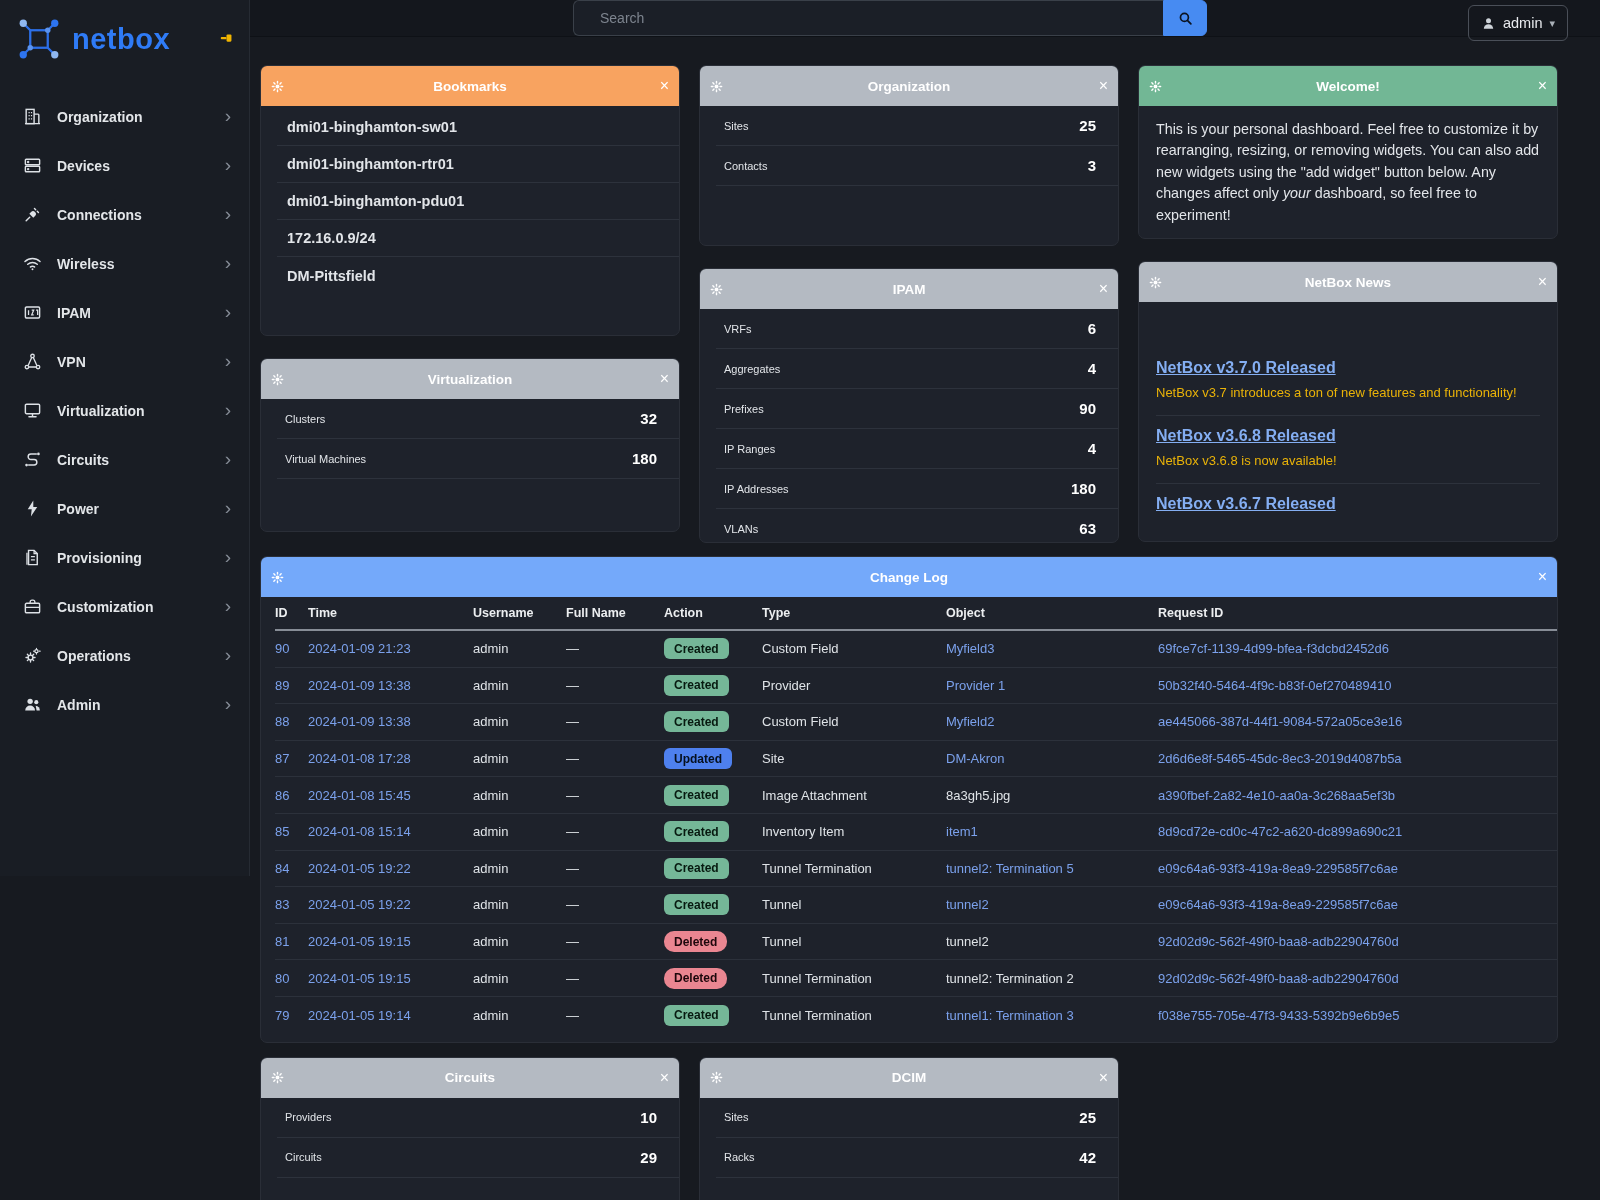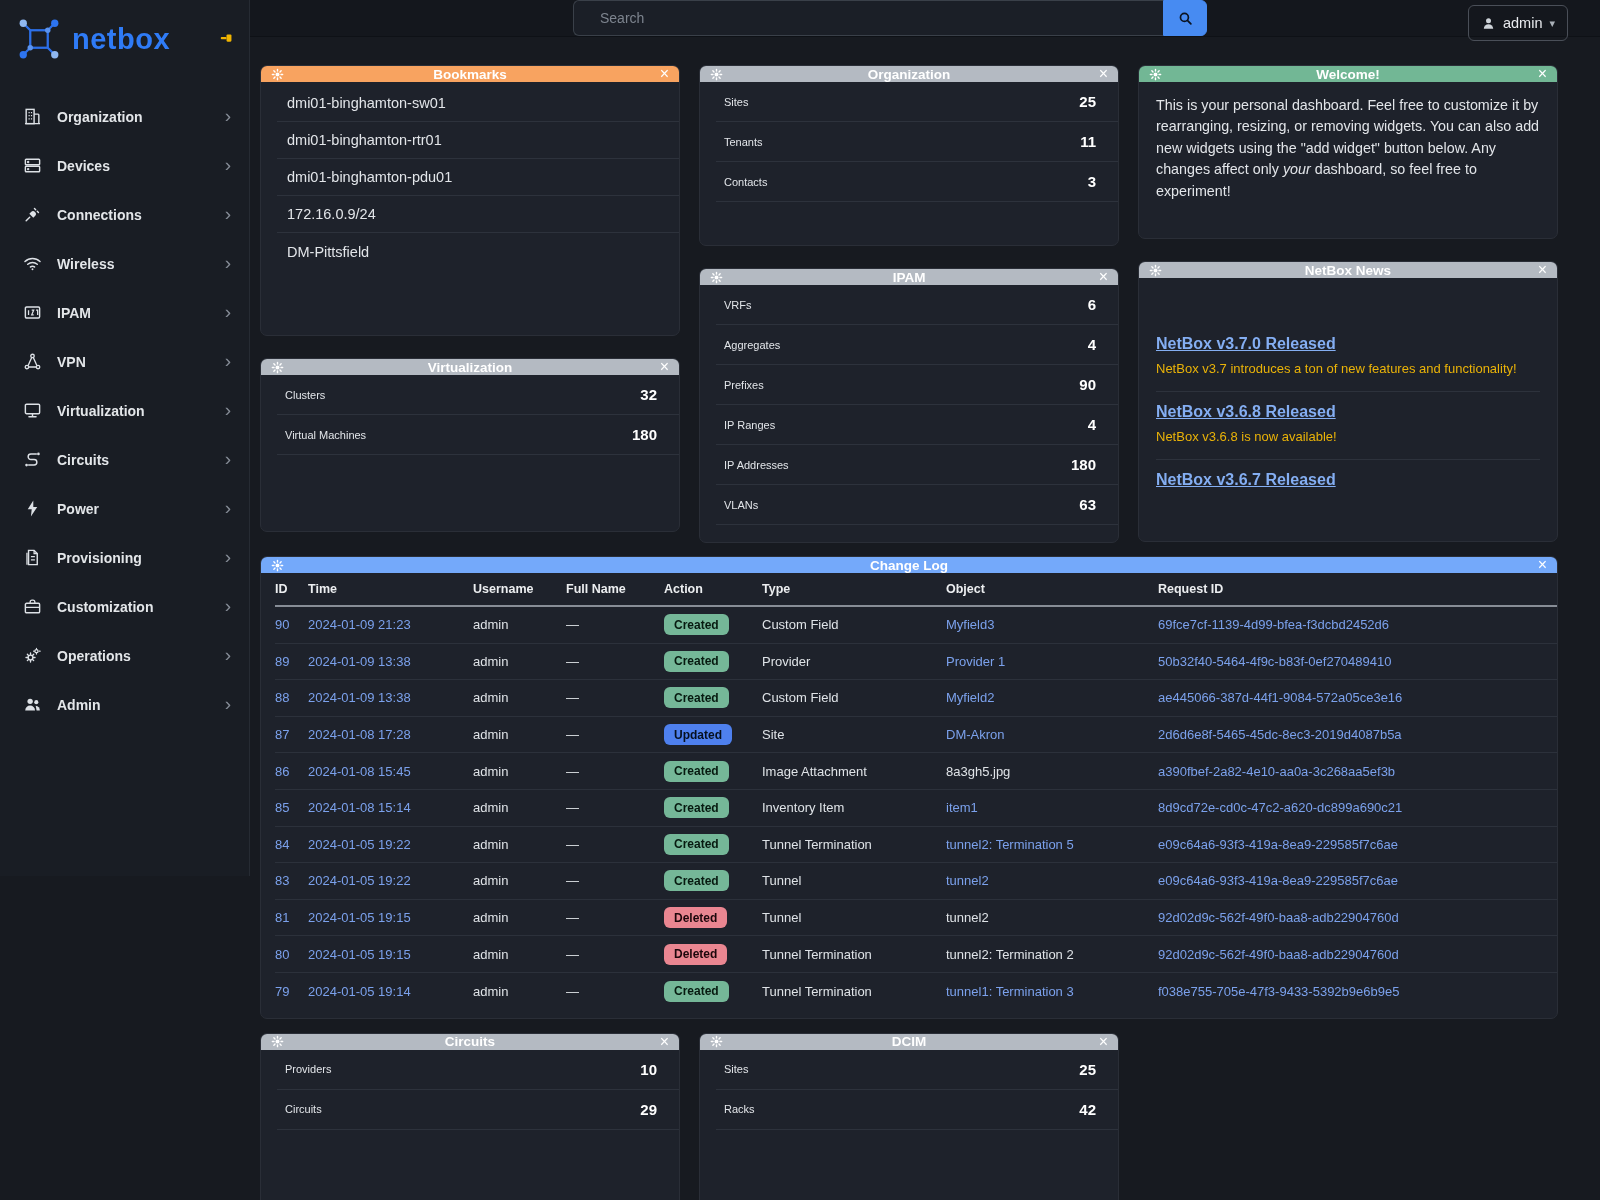--- a/index.html
+++ b/index.html
@@ -69,21 +69,21 @@
   .content { padding:28px 42px 0 10px; }
 
   
   .grid3 { display:grid; grid-template-columns:420px 420px 420px; column-gap:19px; }
   .col { display:flex; flex-direction:column; row-gap:22px; }
   .card {
     background:#1e222b; border:1px solid #2a2e37; border-radius:7px;
     overflow:hidden;
   }
   .card-head {
-    height:16px; display:flex; align-items:center;
+    height:40px; display:flex; align-items:center;
     padding:0 10px; position:relative;
   }
   .card-title {
     position:absolute; left:0; right:0; text-align:center;
     font-size:13.5px; font-weight:700; color:#ffffff;
   }
   .gear-btn { display:flex; z-index:1; color:#ffffff; background:none; border:none; }
   .gear-btn svg { width:13px; height:13px; }
   .close-btn {
     margin-left:auto; z-index:1; background:none; border:none;
@@ -113,21 +113,21 @@
   .stat-label { font-size:11px; color:#e2e5e9; }
   .stat-value { font-size:15px; font-weight:700; color:#ffffff; }
 
   
   .bm-row {
     height:37px; display:flex; align-items:center;
     margin-left:16px; padding-left:10px;
     border-bottom:1px solid #2d323c;
     font-size:14.5px; color:#e2e5e9; cursor:pointer;
   }
-  .bm-list { padding-top:3px; }
+  .bm-list { padding-top:3px;font-weight:bold; }
   .bm-row:last-child { border-bottom:none; }
 
   
   .welcome-body { padding:13px 17px; font-size:14.3px; line-height:1.5; color:#e2e5e9; }
   .welcome-body em { font-style:italic; }
 
   
   .news-list { padding:0 17px;margin-top:46px; }
   .news-item { padding:11px 0 12px 0; border-bottom:1px solid #2d323c; }
   .news-item:last-child { border-bottom:none; }
@@ -149,21 +149,21 @@
   .tr:last-child { border-bottom:none; }
   .td { color:#dfe3e7; overflow:hidden; white-space:nowrap; }
   .td.link { color:#7ba1ec; }
   .td.link.plain { color:#dfe3e7; cursor:default; }
   .badge {
     display:inline-block; padding:3.5px 10px; border-radius:6px;
     font-size:12px; font-weight:700;
   }
   .badge-created { background:#75b798; color:#071a10; }
   .badge-updated { background:#4e80ee; color:#06101f; }
-  .badge-deleted { background:#ea8691; color:#1d070b; }
+  .badge-deleted { background:#ea8691; color:#1d070b;border-radius:10px; }
 
   .bottom-grid { margin-top:14px; }
 </style>
 </head>
 <body>
 
 <aside class="sidebar">
   <div class="brand">
     <svg width="46" height="42" viewBox="0 0 52 48">
       <g stroke="#2c6fe8" stroke-width="2.6" fill="none">
@@ -420,24 +420,20 @@
             <span class="card-title">Organization</span>
             <button class="close-btn">×</button>
           </header>
           <div>
 
               <div class="stat-row">
                 <span class="stat-label">Sites</span>
                 <span class="stat-value">25</span>
               </div>
 
-              <div class="stat-row">
-                <span class="stat-label">Tenants</span>
-                <span class="stat-value">11</span>
-              </div>
 
               <div class="stat-row">
                 <span class="stat-label">Contacts</span>
                 <span class="stat-value">3</span>
               </div>
             </div>
         </section>
 
         <section class="card h-ipam">
           <header class="card-head head-gray">

